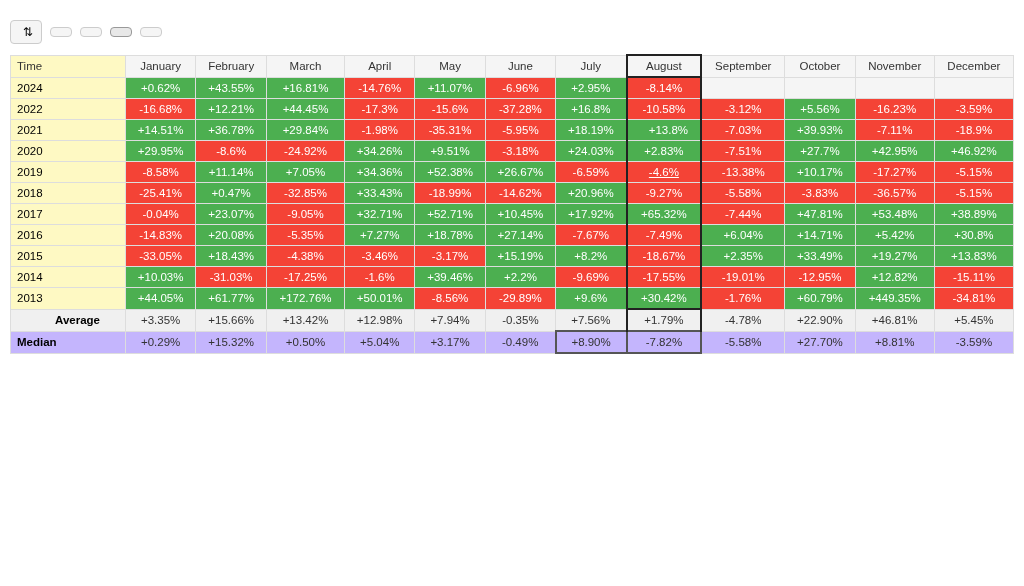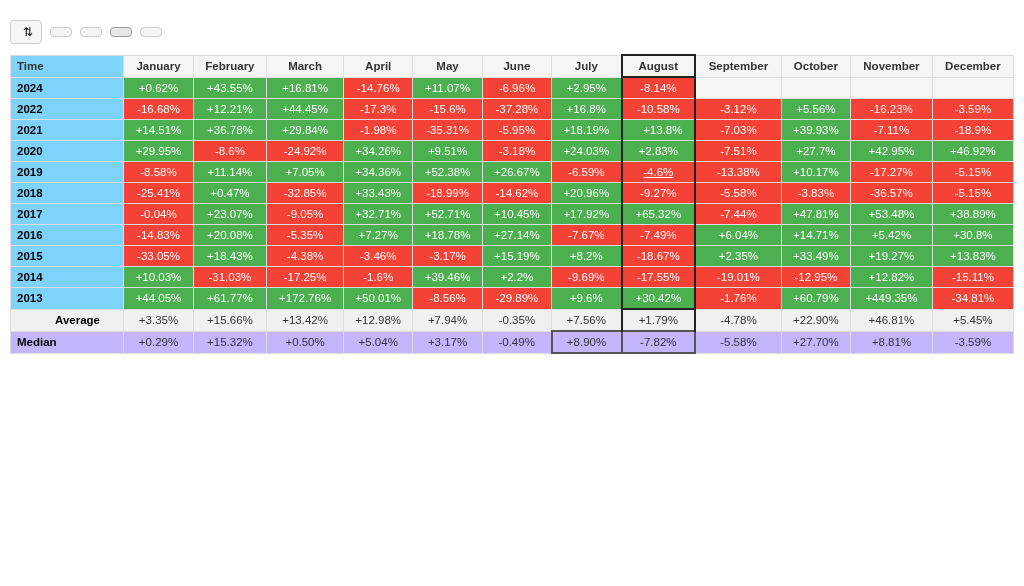--- a/index.html
+++ b/index.html
@@ -11,22 +11,22 @@
       font-size: 12px; background: #f5f5f5; cursor: pointer;
       display: flex; align-items: center; gap: 4px;
     }
     .tab-btn {
       border: 1px solid #ccc; border-radius: 4px; padding: 4px 10px;
       font-size: 12px; background: #f5f5f5; cursor: pointer; color: #333;
     }
     .tab-btn.active { background: #e8e8e8; border-color: #999; }
     table { border-collapse: collapse; width: 100%; font-size: 11.5px; }
     th, td { border: 1px solid #ddd; padding: 4px 6px; text-align: center; white-space: nowrap; }
-    th { background: #f5f5f5; font-weight: bold; color: #333; text-align: center; }
-    th:first-child, td:first-child { text-align: left; font-weight: bold; background: #7dd3fc; }
+    th { background: #f5f5f5; font-weight: normal; color: #333; text-align: center; }
+    th:first-child, td:first-child { text-align: left; font-weight: normal; background: #fef9c3; }
     .green { background: #4caf50; color: #fff; }
     .red { background: #f44336; color: #fff; }
     .light-green { background: #a5d6a7; color: #333; }
     .light-red { background: #ef9a9a; color: #333; }
     .neutral { background: #f5f5f5; color: #333; }
     .avg-row td { background: #f0f0f0; font-weight: normal; }
     .median-row td { background: #c4b5fd; font-weight: normal; }
   </style>
 </head>
 <body>

